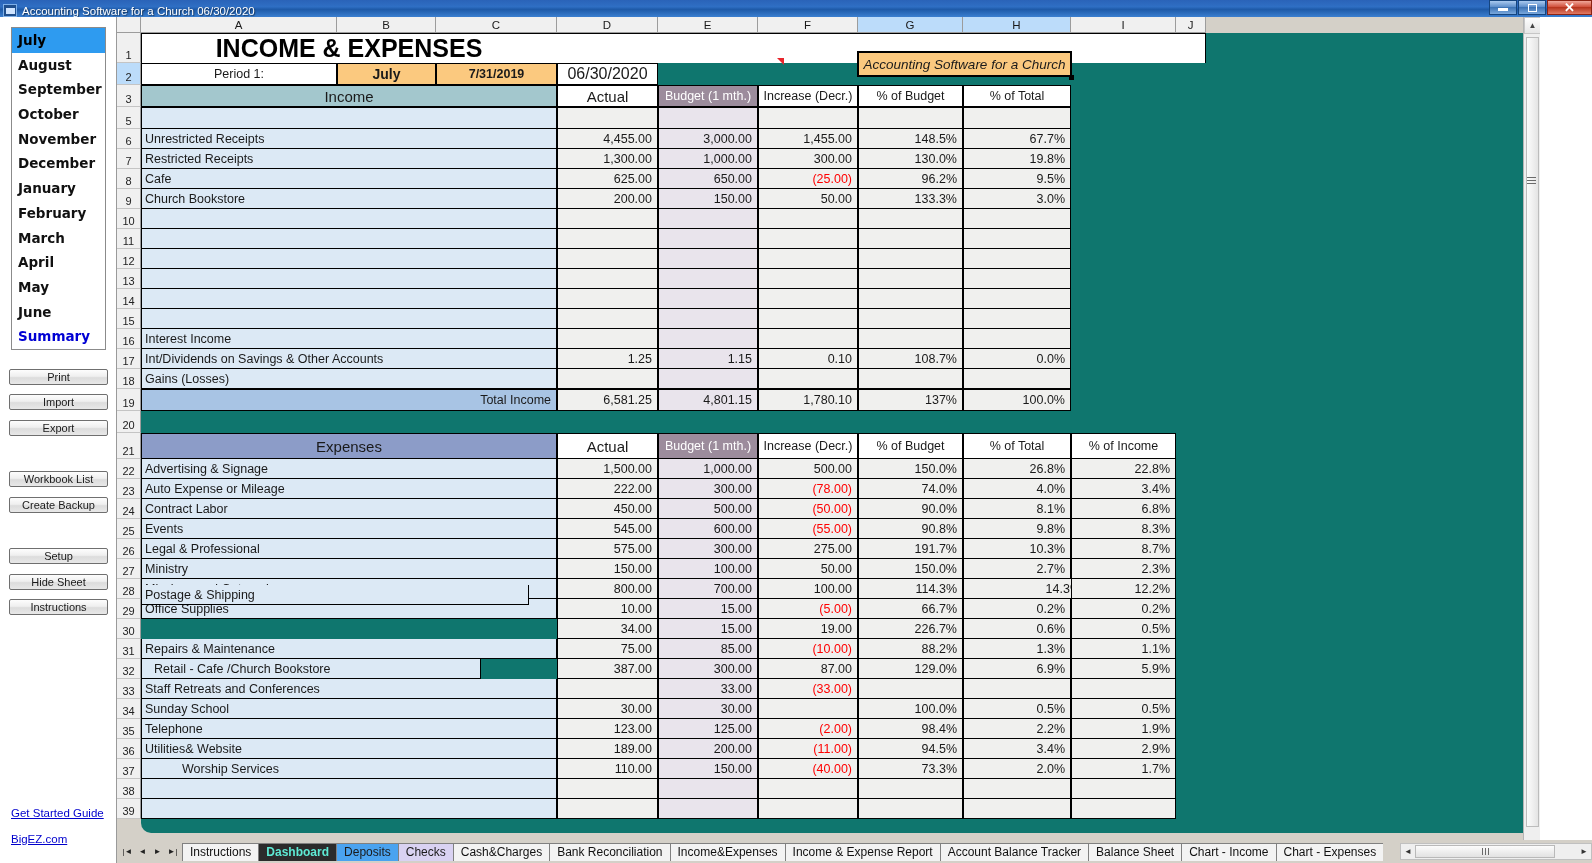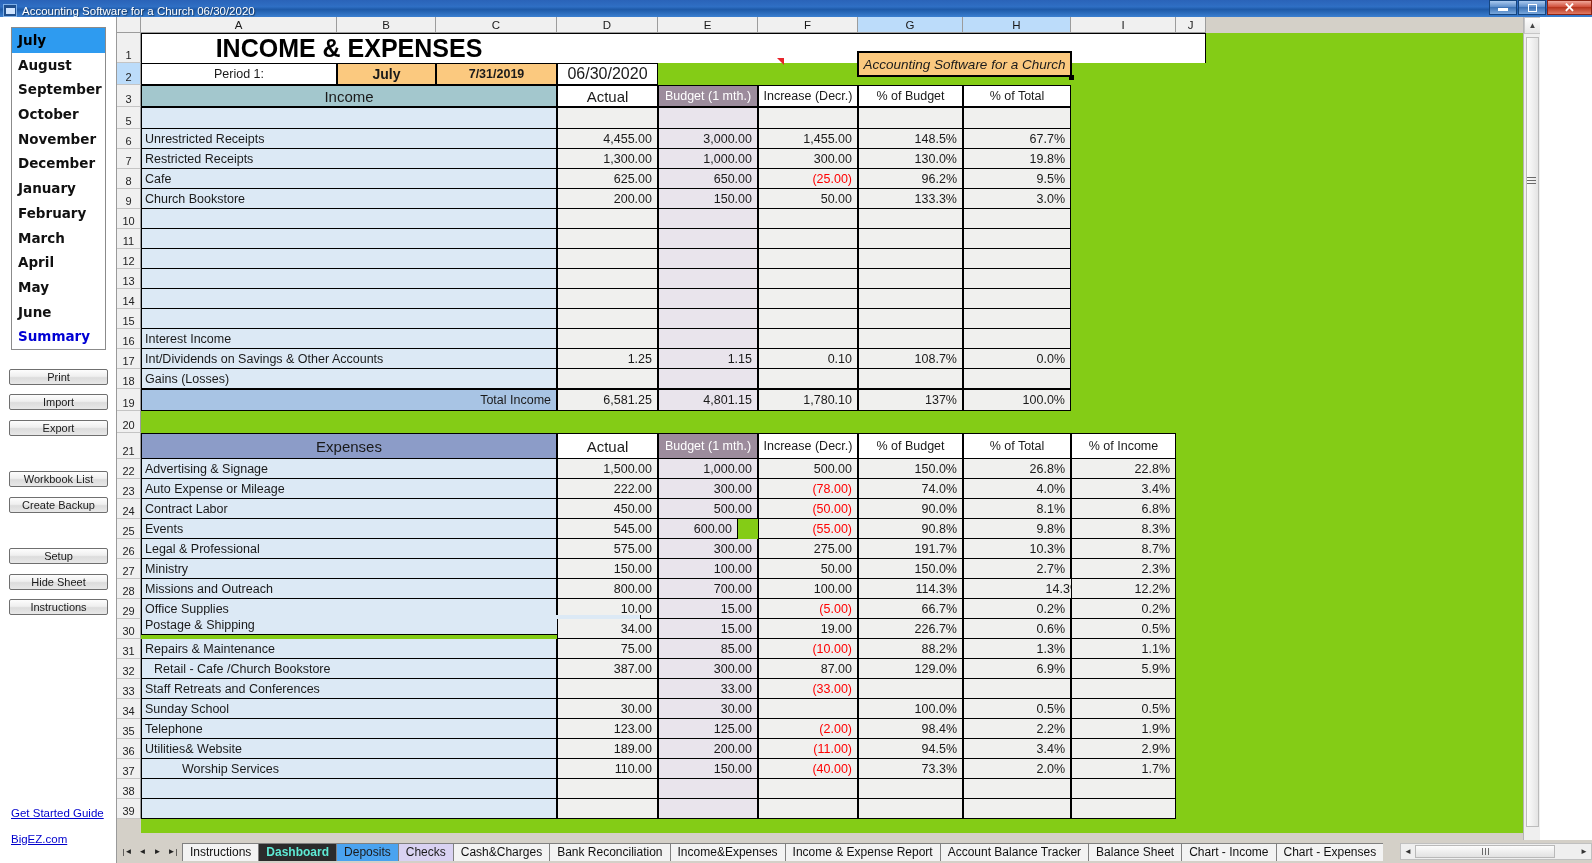--- a/index.html
+++ b/index.html
@@ -95,21 +95,21 @@
   #rowhdr { position: absolute; left: 0; top: 16px; width: 24px; }
   .rh {
     width: 24px; border-right: 1px solid #9c9c9c; border-bottom: 1px solid #c4c4c4;
     background: #f0f0f0; font-size: 11px; color: #222;
     display: flex; align-items: flex-end; justify-content: center;
     padding-bottom: 1px;
     font-family: "Liberation Sans", sans-serif;
   }
   .rh.sel { background: #bcdcfa; }
 
-  #sheet { position: absolute; left: 24px; top: 16px; width: 1399px; height: 800px; background: #84cc16; }
+  #sheet { position: absolute; left: 24px; top: 16px; width: 1399px; height: 800px; background: #0f766e; border-radius: 10px; }
 
   .cell {
     position: absolute; font-size: 12.5px; color: #1a1a1a;
     display: flex; align-items: center; overflow: hidden; white-space: nowrap;
     font-family: "Liberation Sans", sans-serif;
   }
   .num { justify-content: flex-end; padding-right: 5px; }
   .txt { justify-content: flex-start; padding-left: 3px; }
   .ctr { justify-content: center; }
   .neg { color: #ff0000; }
@@ -439,21 +439,21 @@
         <div class="cell f-gray num bdl bdr bdb" style="left: 930px; top: 446px; width: 105px; height: 20px;">3.4%</div>
         <div class="cell f-blue txt bdl bdr bdb" style="left: 0px; top: 466px; width: 416px; height: 20px;">Contract Labor</div>
         <div class="cell f-gray num bdl bdr bdb" style="left: 416px; top: 466px; width: 101px; height: 20px;">450.00</div>
         <div class="cell f-lilac num bdl bdr bdb" style="left: 517px; top: 466px; width: 100px; height: 20px;">500.00</div>
         <div class="cell f-gray num bdl bdr bdb neg" style="left: 617px; top: 466px; width: 100px; height: 20px;">(50.00)</div>
         <div class="cell f-gray num bdl bdr bdb" style="left: 717px; top: 466px; width: 105px; height: 20px;">90.0%</div>
         <div class="cell f-gray num bdl bdr bdb" style="left: 822px; top: 466px; width: 108px; height: 20px;">8.1%</div>
         <div class="cell f-gray num bdl bdr bdb" style="left: 930px; top: 466px; width: 105px; height: 20px;">6.8%</div>
         <div class="cell f-blue txt bdl bdr bdb" style="left: 0px; top: 486px; width: 416px; height: 20px;">Events</div>
         <div class="cell f-gray num bdl bdr bdb" style="left: 416px; top: 486px; width: 101px; height: 20px;">545.00</div>
-        <div class="cell f-lilac num bdl bdr bdb" style="left: 517px; top: 486px; width: 80px; height: 20px;">600.00</div>
+        <div class="cell f-lilac num bdl bdr bdb" style="left: 517px; top: 486px; width: 100px; height: 20px;">600.00</div>
         <div class="cell f-gray num bdl bdr bdb neg" style="left: 617px; top: 486px; width: 100px; height: 20px;">(55.00)</div>
         <div class="cell f-gray num bdl bdr bdb" style="left: 717px; top: 486px; width: 105px; height: 20px;">90.8%</div>
         <div class="cell f-gray num bdl bdr bdb" style="left: 822px; top: 486px; width: 108px; height: 20px;">9.8%</div>
         <div class="cell f-gray num bdl bdr bdb" style="left: 930px; top: 486px; width: 105px; height: 20px;">8.3%</div>
         <div class="cell f-blue txt bdl bdr bdb" style="left: 0px; top: 506px; width: 416px; height: 20px;">Legal &amp; Professional</div>
         <div class="cell f-gray num bdl bdr bdb" style="left: 416px; top: 506px; width: 101px; height: 20px;">575.00</div>
         <div class="cell f-lilac num bdl bdr bdb" style="left: 517px; top: 506px; width: 100px; height: 20px;">300.00</div>
         <div class="cell f-gray num bdl bdr bdb" style="left: 617px; top: 506px; width: 100px; height: 20px;">275.00</div>
         <div class="cell f-gray num bdl bdr bdb" style="left: 717px; top: 506px; width: 105px; height: 20px;">191.7%</div>
         <div class="cell f-gray num bdl bdr bdb" style="left: 822px; top: 506px; width: 108px; height: 20px;">10.3%</div>
@@ -472,35 +472,35 @@
         <div class="cell f-gray num bdl bdr bdb" style="left: 717px; top: 546px; width: 105px; height: 20px;">114.3%</div>
         <div class="cell f-gray num bdl bdr bdb" style="left: 822px; top: 546px; width: 124px; height: 20px;">14.3%</div>
         <div class="cell f-gray num bdl bdr bdb" style="left: 930px; top: 546px; width: 105px; height: 20px;">12.2%</div>
         <div class="cell f-blue txt bdl bdr bdb" style="left: 0px; top: 566px; width: 416px; height: 20px;">Office Supplies</div>
         <div class="cell f-gray num bdl bdr bdb" style="left: 416px; top: 566px; width: 101px; height: 20px;">10.00</div>
         <div class="cell f-lilac num bdl bdr bdb" style="left: 517px; top: 566px; width: 100px; height: 20px;">15.00</div>
         <div class="cell f-gray num bdl bdr bdb neg" style="left: 617px; top: 566px; width: 100px; height: 20px;">(5.00)</div>
         <div class="cell f-gray num bdl bdr bdb" style="left: 717px; top: 566px; width: 105px; height: 20px;">66.7%</div>
         <div class="cell f-gray num bdl bdr bdb" style="left: 822px; top: 566px; width: 108px; height: 20px;">0.2%</div>
         <div class="cell f-gray num bdl bdr bdb" style="left: 930px; top: 566px; width: 105px; height: 20px;">0.2%</div>
-        <div class="cell f-blue txt bdl bdr bdb" style="left: 0px; top: 582px; width: 500px; height: 20px; text-align: right;">Postage &amp; Shipping</div>
+        <div class="cell f-blue txt bdl bdr bdb" style="left: 0px; top: 552px; width: 388px; height: 20px; text-align: right;">Postage &amp; Shipping</div>
         <div class="cell f-gray num bdl bdr bdb" style="left: 416px; top: 586px; width: 101px; height: 20px;">34.00</div>
         <div class="cell f-lilac num bdl bdr bdb" style="left: 517px; top: 586px; width: 100px; height: 20px;">15.00</div>
         <div class="cell f-gray num bdl bdr bdb" style="left: 617px; top: 586px; width: 100px; height: 20px;">19.00</div>
         <div class="cell f-gray num bdl bdr bdb" style="left: 717px; top: 586px; width: 105px; height: 20px;">226.7%</div>
         <div class="cell f-gray num bdl bdr bdb" style="left: 822px; top: 586px; width: 108px; height: 20px;">0.6%</div>
         <div class="cell f-gray num bdl bdr bdb" style="left: 930px; top: 586px; width: 105px; height: 20px;">0.5%</div>
         <div class="cell f-blue txt bdl bdr bdb" style="left: 0px; top: 606px; width: 416px; height: 20px;">Repairs &amp; Maintenance</div>
         <div class="cell f-gray num bdl bdr bdb" style="left: 416px; top: 606px; width: 101px; height: 20px;">75.00</div>
         <div class="cell f-lilac num bdl bdr bdb" style="left: 517px; top: 606px; width: 100px; height: 20px;">85.00</div>
         <div class="cell f-gray num bdl bdr bdb neg" style="left: 617px; top: 606px; width: 100px; height: 20px;">(10.00)</div>
         <div class="cell f-gray num bdl bdr bdb" style="left: 717px; top: 606px; width: 105px; height: 20px;">88.2%</div>
         <div class="cell f-gray num bdl bdr bdb" style="left: 822px; top: 606px; width: 108px; height: 20px;">1.3%</div>
         <div class="cell f-gray num bdl bdr bdb" style="left: 930px; top: 606px; width: 105px; height: 20px;">1.1%</div>
-        <div class="cell f-blue txt bdl bdr bdb" style="left: 0px; top: 626px; width: 416px; height: 20px; padding-left: 12px;">Retail - Cafe /Church Bookstore</div>
+        <div class="cell f-blue txt bdl bdr bdb" style="left: 0px; top: 626px; width: 340px; height: 20px; padding-left: 12px;">Retail - Cafe /Church Bookstore</div>
         <div class="cell f-gray num bdl bdr bdb" style="left: 416px; top: 626px; width: 101px; height: 20px;">387.00</div>
         <div class="cell f-lilac num bdl bdr bdb" style="left: 517px; top: 626px; width: 100px; height: 20px;">300.00</div>
         <div class="cell f-gray num bdl bdr bdb" style="left: 617px; top: 626px; width: 100px; height: 20px;">87.00</div>
         <div class="cell f-gray num bdl bdr bdb" style="left: 717px; top: 626px; width: 105px; height: 20px;">129.0%</div>
         <div class="cell f-gray num bdl bdr bdb" style="left: 822px; top: 626px; width: 108px; height: 20px;">6.9%</div>
         <div class="cell f-gray num bdl bdr bdb" style="left: 930px; top: 626px; width: 105px; height: 20px;">5.9%</div>
         <div class="cell f-blue txt bdl bdr bdb" style="left: 0px; top: 646px; width: 416px; height: 20px;">Staff Retreats and Conferences</div>
         <div class="cell f-gray num bdl bdr bdb" style="left: 416px; top: 646px; width: 101px; height: 20px;"></div>
         <div class="cell f-lilac num bdl bdr bdb" style="left: 517px; top: 646px; width: 100px; height: 20px;">33.00</div>
         <div class="cell f-gray num bdl bdr bdb neg" style="left: 617px; top: 646px; width: 100px; height: 20px;">(33.00)</div>

